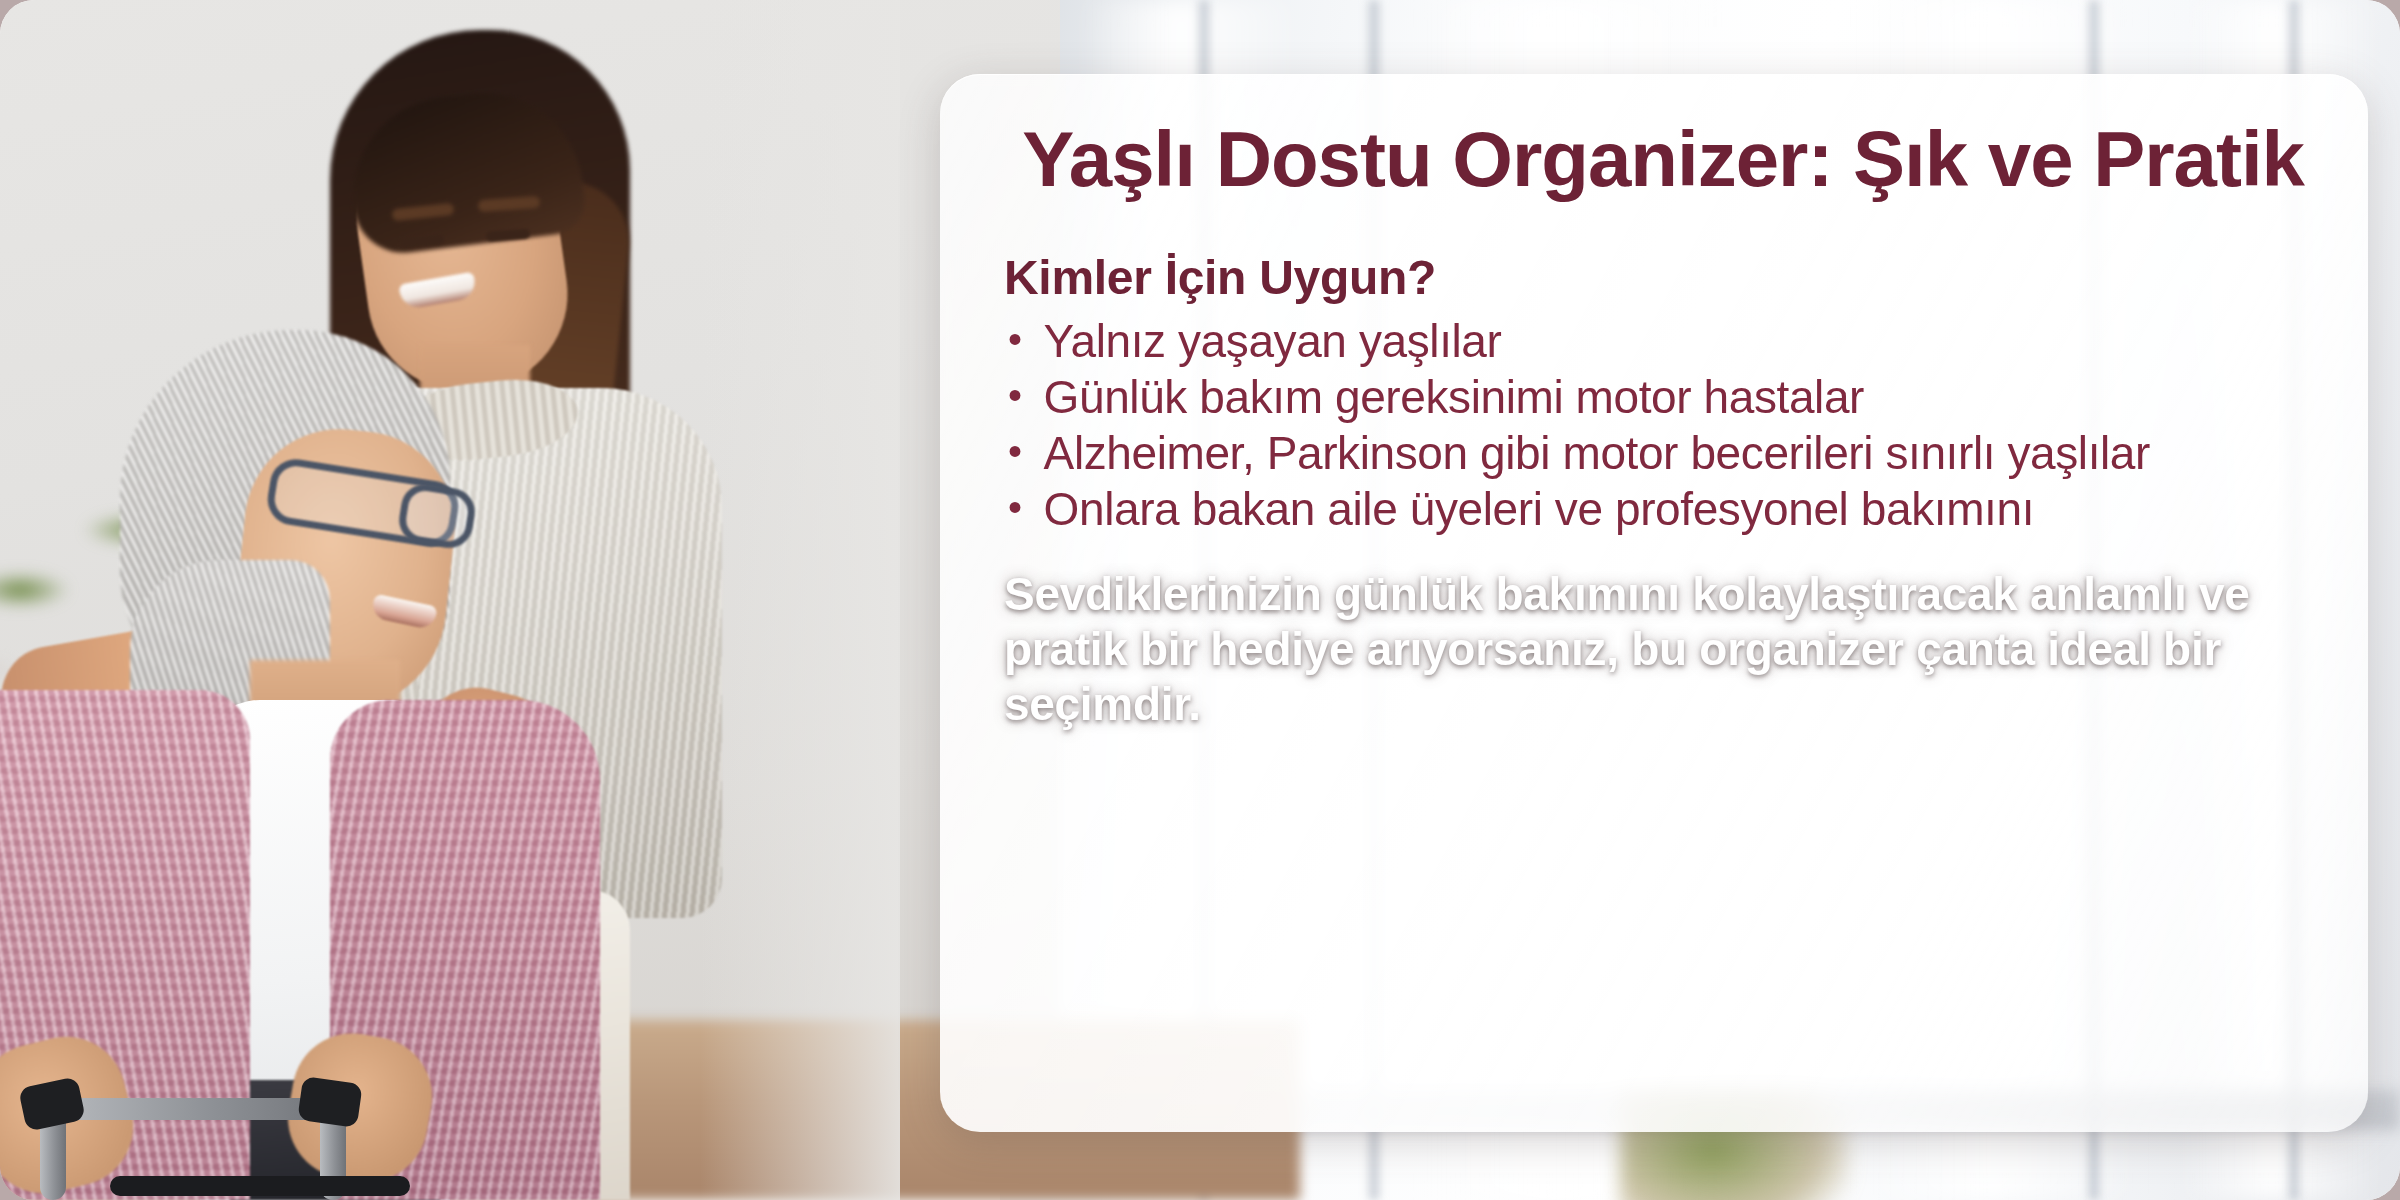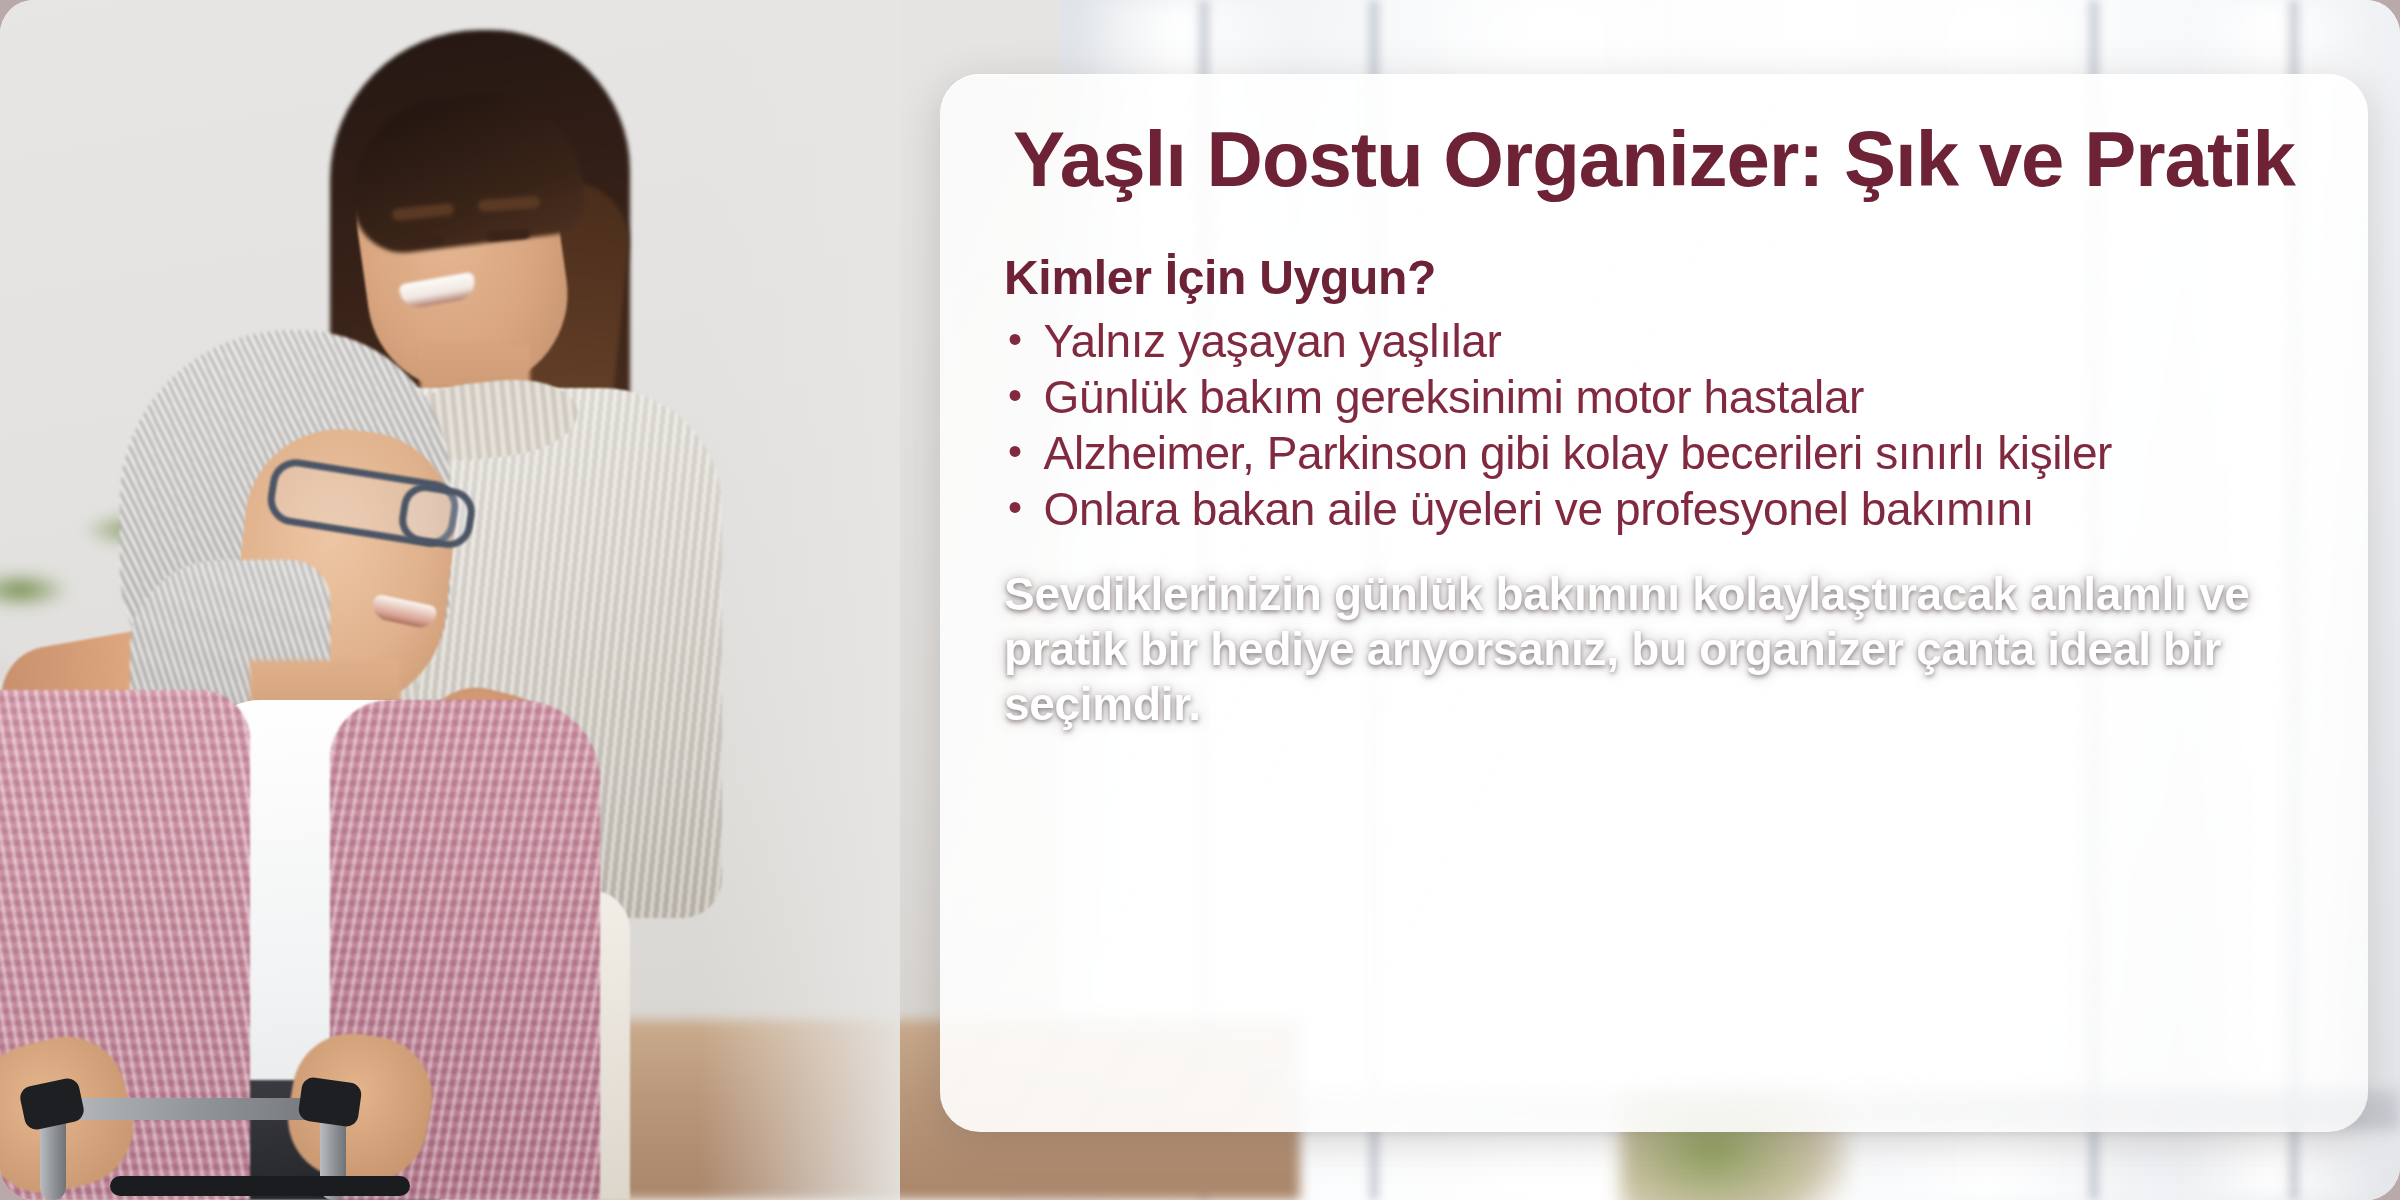--- a/index.html
+++ b/index.html
@@ -335,37 +335,37 @@
       <div class="bar" style="left:110px;top:96px;width:300px;height:20px;background:#1b1c1f;"></div>
       <div class="grip" style="left:22px;top:2px;transform:rotate(-12deg);"></div>
       <div class="grip" style="left:300px;top:0px;transform:rotate(8deg);"></div>
     </div>
 
     <div class="photo-fade"></div>
   </div>
 
   <div class="card">
 
-    <h1 class="title" style="color:#6d2236;">Yaşlı Dostu Organizer: Şık ve Pratik</h1>
+    <h1 class="title" style="color:#6d2236;text-align:right;">Yaşlı Dostu Organizer: Şık ve Pratik</h1>
 
 
     <h2 class="subhead" style="color:#6d2236;">Kimler İçin Uygun?</h2>
 
     <ul class="audience" style="color:#80293f;">
       <li>
         <span class="dot">•</span>
         <span class="txt">Yalnız yaşayan yaşlılar</span>
       </li>
       <li>
         <span class="dot">•</span>
         <span class="txt">Günlük bakım gereksinimi motor hastalar</span>
       </li>
       <li>
         <span class="dot">•</span>
-        <span class="txt">Alzheimer, Parkinson gibi kolay becerileri sınırlı kişiler</span>
+        <span class="txt">Alzheimer, Parkinson gibi motor becerileri sınırlı yaşlılar</span>
       </li>
       <li>
         <span class="dot">•</span>
         <span class="txt">Onlara bakan aile üyeleri ve profesyonel bakımını</span>
       </li>
     </ul>
 
     <p class="closing">Sevdiklerinizin günlük bakımını kolaylaştıracak anlamlı ve pratik bir hediye arıyorsanız, bu organizer çanta ideal bir seçimdir.</p>
   </div>
 

